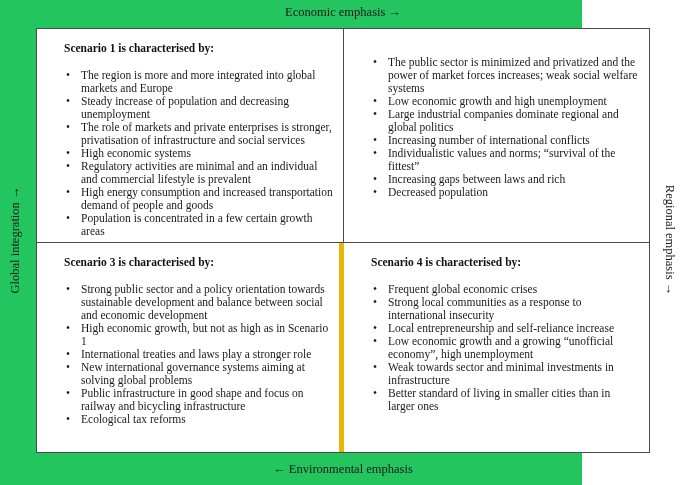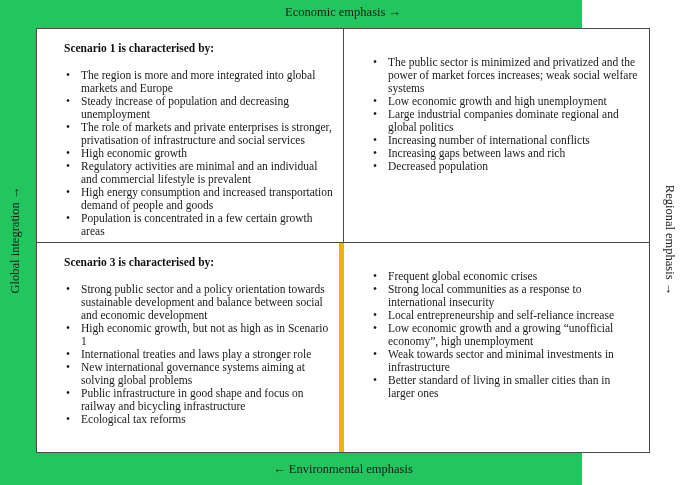--- a/index.html
+++ b/index.html
@@ -93,51 +93,53 @@
   <div class="axis-label axis-right">Regional emphasis →</div>
 
   <div class="grid">
 
     <div class="cell q1">
       <div class="scenario-title">Scenario 1 is characterised by:</div>
       <ul class="bullet-list">
           <li>The region is more and more integrated into global markets and Europe</li>
           <li>Steady increase of population and decreasing unemployment</li>
           <li>The role of markets and private enterprises is stronger, privatisation of infrastructure and social services</li>
-          <li>High economic growth</li>
+          <li>High economic systems</li>
           <li>Regulatory activities are minimal and an individual and commercial lifestyle is prevalent</li>
           <li>High energy consumption and increased transportation demand of people and goods</li>
           <li>Population is concentrated in a few certain growth areas</li>
         </ul>
     </div>
 
     <div class="cell q2">
       <ul class="bullet-list">
           <li>The public sector is minimized and privatized and the power of market forces increases; weak social welfare systems</li>
           <li>Low economic growth and high unemployment</li>
           <li>Large industrial companies dominate regional and global politics</li>
           <li>Increasing number of international conflicts</li>
+          <li>Individualistic values and norms; “survival of the fittest”</li>
           <li>Increasing gaps between laws and rich</li>
           <li>Decreased population</li>
         </ul>
     </div>
 
     <div class="cell q3">
       <div class="scenario-title">Scenario 3 is characterised by:</div>
       <ul class="bullet-list">
           <li>Strong public sector and a policy orientation towards sustainable development and balance between social and economic development</li>
           <li>High economic growth, but not as high as in Scenario 1</li>
           <li>International treaties and laws play a stronger role</li>
           <li>New international governance systems aiming at solving global problems</li>
           <li>Public infrastructure in good shape and focus on railway and bicycling infrastructure</li>
           <li>Ecological tax reforms</li>
         </ul>
     </div>
 
     <div class="cell q4">
+      <div class="scenario-title">Scenario 4 is characterised by:</div>
       <ul class="bullet-list">
           <li>Frequent global economic crises</li>
           <li>Strong local communities as a response to international insecurity</li>
           <li>Local entrepreneurship and self-reliance increase</li>
           <li>Low economic growth and a growing “unofficial economy”, high unemployment</li>
           <li>Weak towards sector and minimal investments in infrastructure</li>
           <li>Better standard of living in smaller cities than in larger ones</li>
         </ul>
     </div>
 

